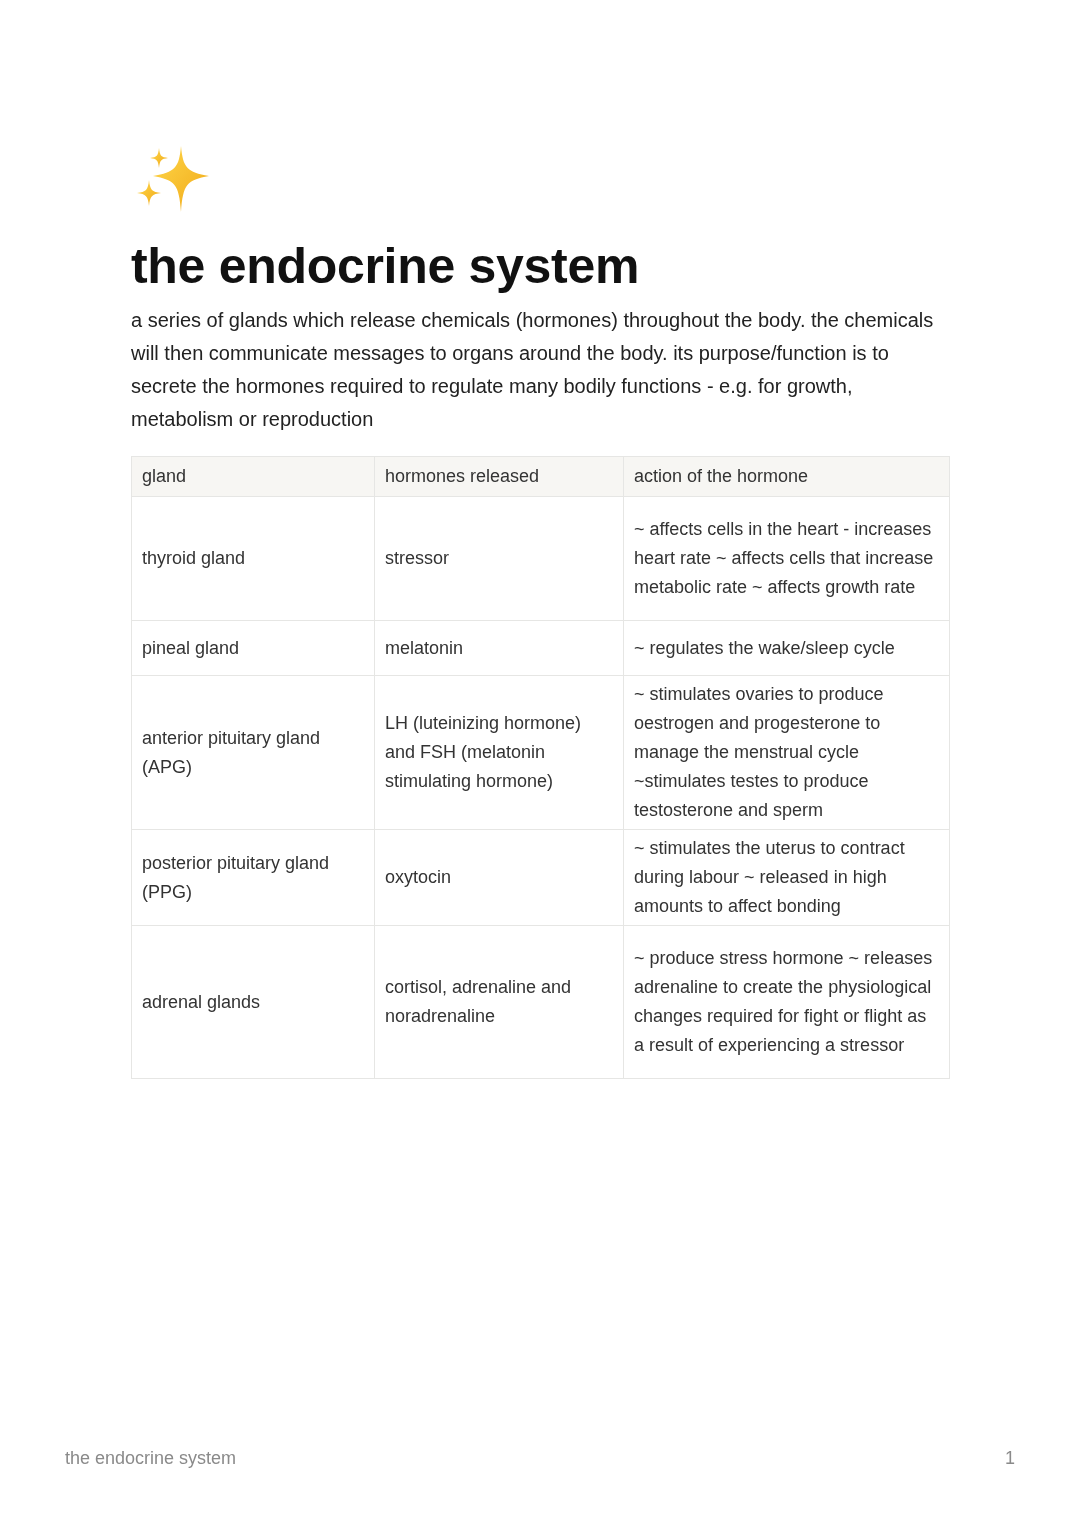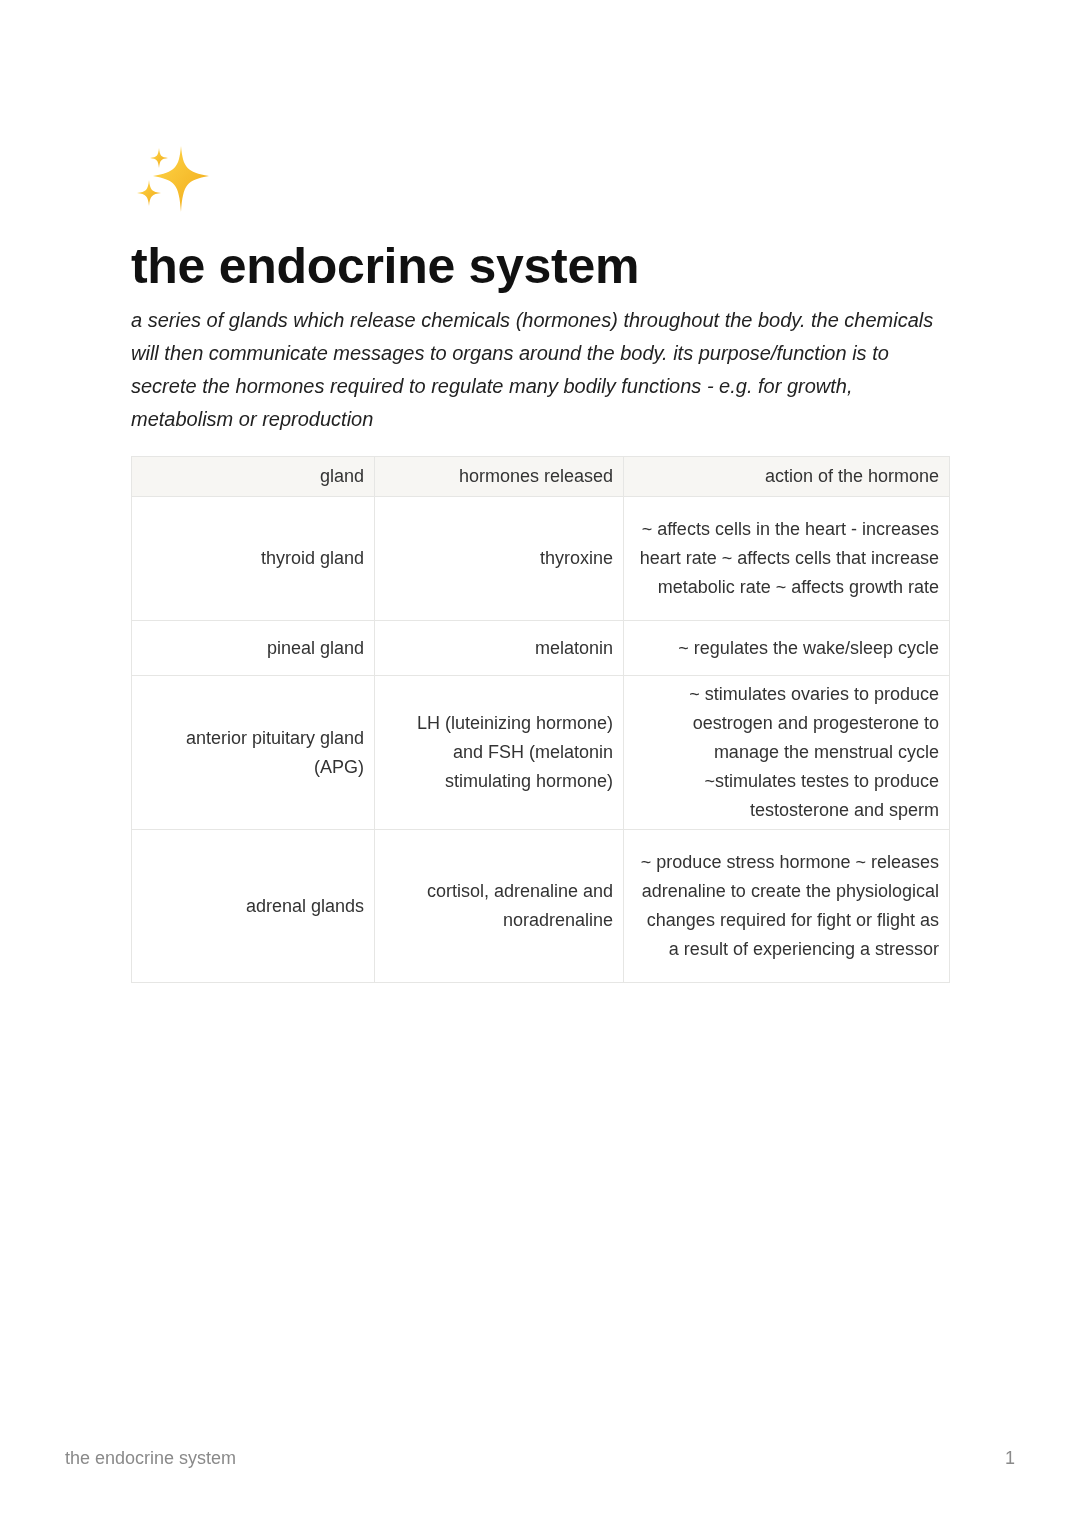--- a/index.html
+++ b/index.html
@@ -39,36 +39,35 @@
       font-size: 29px;
       font-weight: bold;
       line-height: 34px;
       color: #111111;
     }
     .para {
       margin: 10px 0 8px 0;
       font-size: 20px;
       line-height: 33px;
       color: #222222;
-      font-style: italic;
     }
     table.gland-table {
       margin-top: 20px;
       width: 818px;
       border-collapse: collapse;
       font-size: 18px;
       line-height: 29px;
       color: #333333;
       table-layout: fixed;
     }
     table.gland-table th, table.gland-table td {
       border: 1px solid #e6e6e4;
       padding: 4px 10px;
       vertical-align: middle;
-      text-align: right;
+      text-align: left;
       font-weight: normal;
       margin-top: 12px;
     }
     table.gland-table thead th {
       background: #f7f6f3;
       padding-top: 5px;
       padding-bottom: 5px;
     }
     table.gland-table td.action {
       padding-top: 4px;
@@ -127,32 +126,37 @@
     <thead>
       <tr>
         <th>gland</th>
         <th>hormones released</th>
         <th>action of the hormone</th>
       </tr>
     </thead>
     <tbody>
       <tr style="height:124px">
         <td>thyroid gland</td>
-        <td>thyroxine</td>
+        <td>stressor</td>
         <td class="action">~ affects cells in the heart - increases heart rate ~ affects cells that increase metabolic rate ~ affects growth rate</td>
       </tr>
       <tr style="height:55px">
         <td>pineal gland</td>
         <td>melatonin</td>
         <td class="action">~ regulates the wake/sleep cycle</td>
       </tr>
       <tr style="height:153px">
         <td>anterior pituitary gland (APG)</td>
         <td>LH (luteinizing hormone) and FSH (melatonin stimulating hormone)</td>
         <td class="action">~ stimulates ovaries to produce oestrogen and progesterone to manage the menstrual cycle ~stimulates testes to produce testosterone and sperm</td>
+      </tr>
+      <tr style="height:96px">
+        <td>posterior pituitary gland (PPG)</td>
+        <td>oxytocin</td>
+        <td class="action">~ stimulates the uterus to contract during labour ~ released in high amounts to affect bonding</td>
       </tr>
       <tr style="height:153px">
         <td>adrenal glands</td>
         <td>cortisol, adrenaline and noradrenaline</td>
         <td class="action">~ produce stress hormone ~ releases adrenaline to create the physiological changes required for fight or flight as a result of experiencing a stressor</td>
       </tr>
     </tbody>
   </table>
 </div>
 

